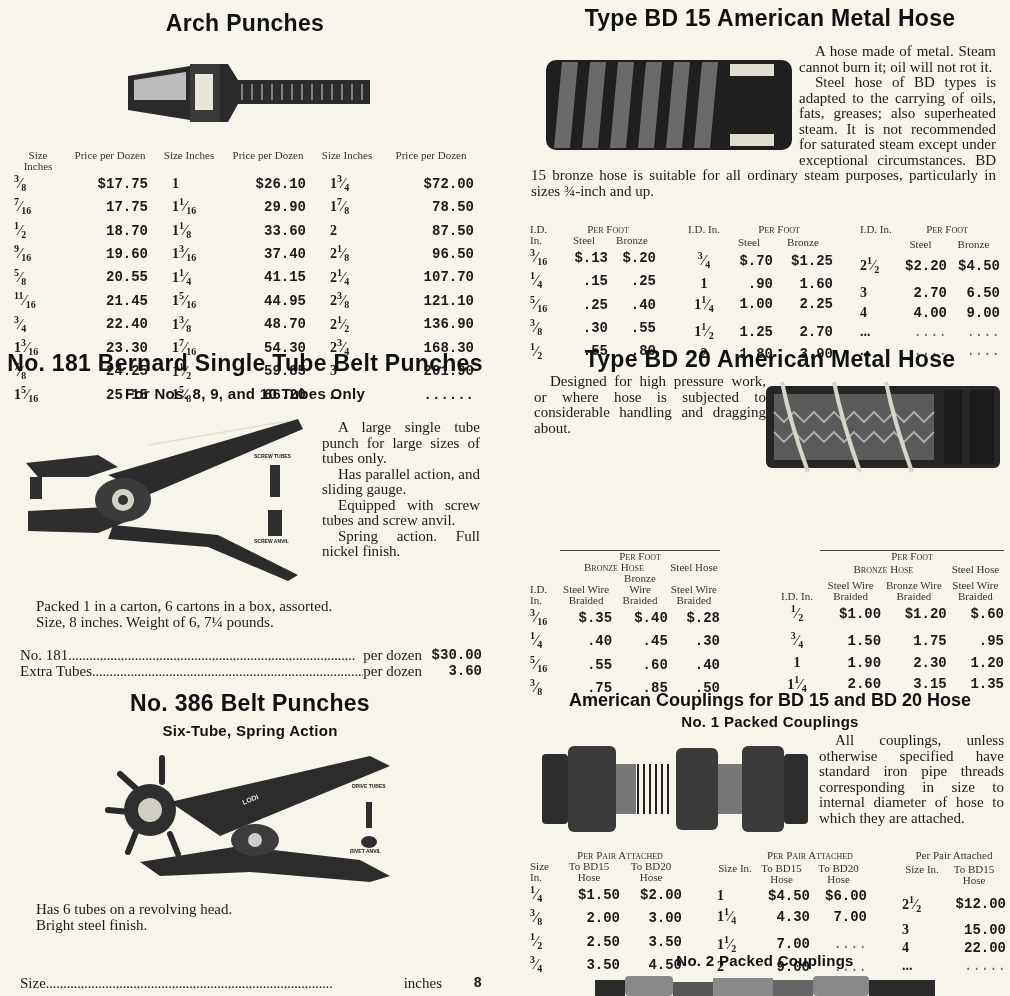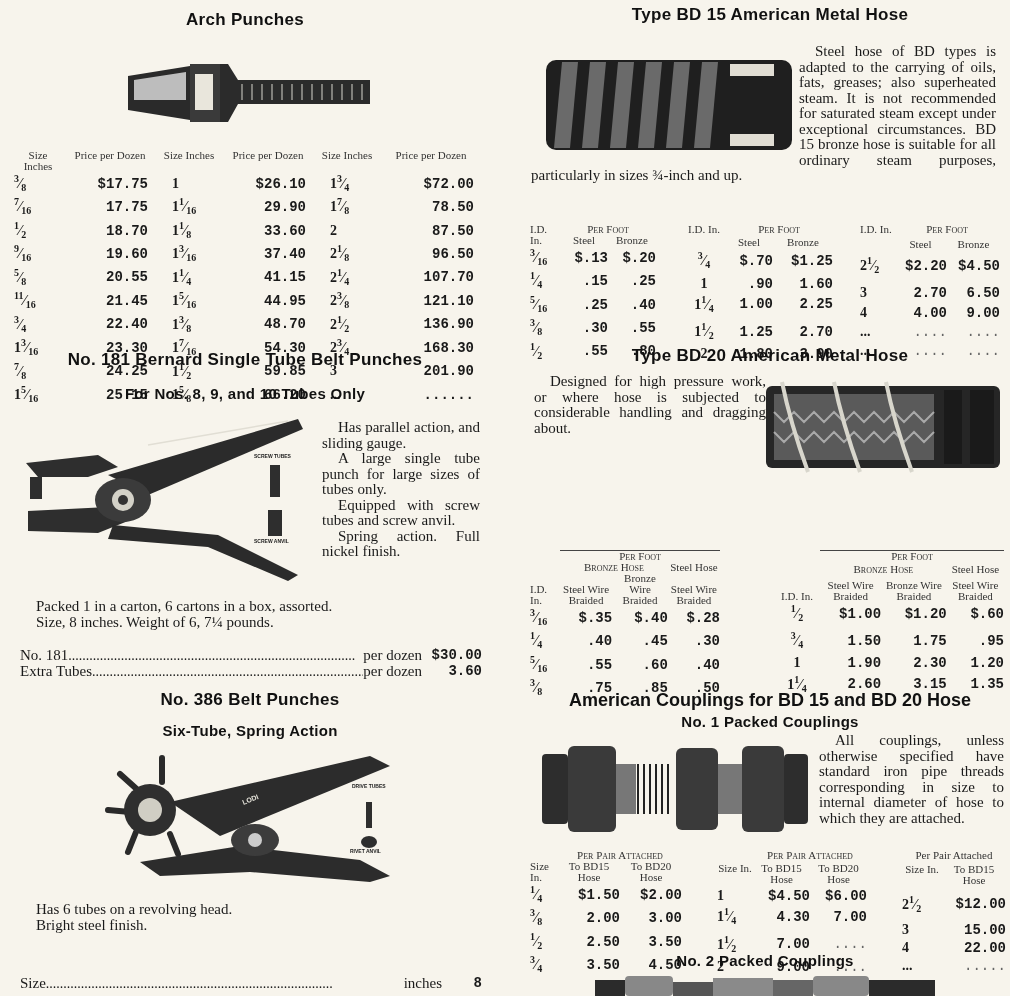--- a/index.html
+++ b/index.html
@@ -1,20 +1,20 @@
 <!DOCTYPE html>
 <html><head>
 <meta charset="utf-8">
 <style>
 *{box-sizing:border-box;margin:0;padding:0}
 html,body{width:1010px;height:996px;overflow:hidden}
 body{background:#f7f4ec;color:#1a1a1a;font-family:"DejaVu Serif","Liberation Serif",serif;position:relative}
 .abs{position:absolute}
 .h-sans{font-family:"Liberation Sans","DejaVu Sans",sans-serif;font-weight:bold;text-align:center;color:#111}
-.h1{font-size:17px;letter-spacing:.3px}
+.h1{font-size:23px;letter-spacing:.3px}
 .h2{font-size:15px;letter-spacing:.3px}
 .body-t{font-family:"Liberation Serif","DejaVu Serif",serif;font-size:15px;line-height:15.5px;color:#1a1a1a}
 .just{text-align:justify}
 .ind{text-indent:16px}
 table{border-collapse:collapse}
 td,th{padding:0;vertical-align:baseline}
 .thead{font-family:"Liberation Serif",serif;font-weight:normal;font-size:11px;line-height:11px;color:#333;text-align:center}
 .num{font-family:"Liberation Mono","DejaVu Sans Mono",monospace;font-weight:bold;font-size:14px;line-height:14px;text-align:right;white-space:nowrap}
 .frac{font-family:"Liberation Serif",serif;font-weight:bold;font-size:14px;line-height:14px;white-space:nowrap}
 .sc{font-variant:small-caps}
@@ -161,22 +161,22 @@
     <circle cx="105" cy="85" r="5" fill="#333"></circle>
     <path d="M130 30 L270 6" stroke="#e1ded4" stroke-width="1.5"></path>
     <rect x="252" y="50" width="10" height="32" fill="#2e2e2e"></rect>
     <rect x="250" y="95" width="14" height="26" fill="#2e2e2e"></rect>
   </svg>
 </div>
 <div class="abs" style="left:254px;top:453px;font-family:'Liberation Sans',sans-serif;font-size:5px;font-weight:bold;">SCREW TUBES</div>
 <div class="abs" style="left:254px;top:538px;font-family:'Liberation Sans',sans-serif;font-size:5px;font-weight:bold;">SCREW ANVIL</div>
 
 <div class="abs body-t just" style="left:322px;top:420px;width:158px;">
+  <p class="ind">A large single tube punch for large sizes of tubes only.</p>
   <p class="ind">Has parallel action, and sliding gauge.</p>
-  <p class="ind">A large single tube punch for large sizes of tubes only.</p>
   <p class="ind">Equipped with screw tubes and screw anvil.</p>
   <p class="ind">Spring action. Full nickel finish.</p>
 </div>
 <div class="abs body-t" style="left:36px;top:599px;width:450px;">Packed 1 in a carton, 6 cartons in a box, assorted.</div>
 <div class="abs body-t" style="left:36px;top:615px;width:450px;">Size, 8 inches.  Weight of 6, 7¼ pounds.</div>
 
 <div class="abs" style="left:20px;top:648px;width:462px;">
   <div style="display:flex;font-size:14px;line-height:16px;">
     <span class="body-t">No. 181</span>
     <span class="dots" style="flex:1">..................................................................................</span>
@@ -241,20 +241,21 @@
         <path d="M130 6 L146 6 L138 92 L122 92 Z"></path>
         <path d="M158 6 L174 6 L166 92 L150 92 Z"></path>
     </g>
     <rect x="186" y="8" width="44" height="12" fill="#e0ddd3"></rect>
     <rect x="186" y="78" width="44" height="12" fill="#e0ddd3"></rect>
   </svg>
 </div>
 
 <div class="abs body-t just" style="left:531px;top:44px;width:465px;">
   <div style="float:left;width:268px;height:116px;"></div>
+  <p class="ind">A hose made of metal. Steam cannot burn it; oil will not rot it.</p>
   <p class="ind">Steel hose of BD types is adapted to the carrying of oils, fats, greases; also superheated steam.  It is not recommended for saturated steam except under exceptional circumstances.  BD 15 bronze hose is suitable for all ordinary steam purposes, particularly in sizes ¾-inch and up.</p>
 </div>
 
 <div class="abs" style="left:530px;top:224px;width:470px;display:flex;justify-content:space-between;">
   <table style="width:126px">
     <tbody>
         <tr>
           <th class="thead" rowspan="2" style="text-align:left;width:30px">I.D. In.</th>
           <th class="thead sc" colspan="2">Per Foot</th>
         </tr>

